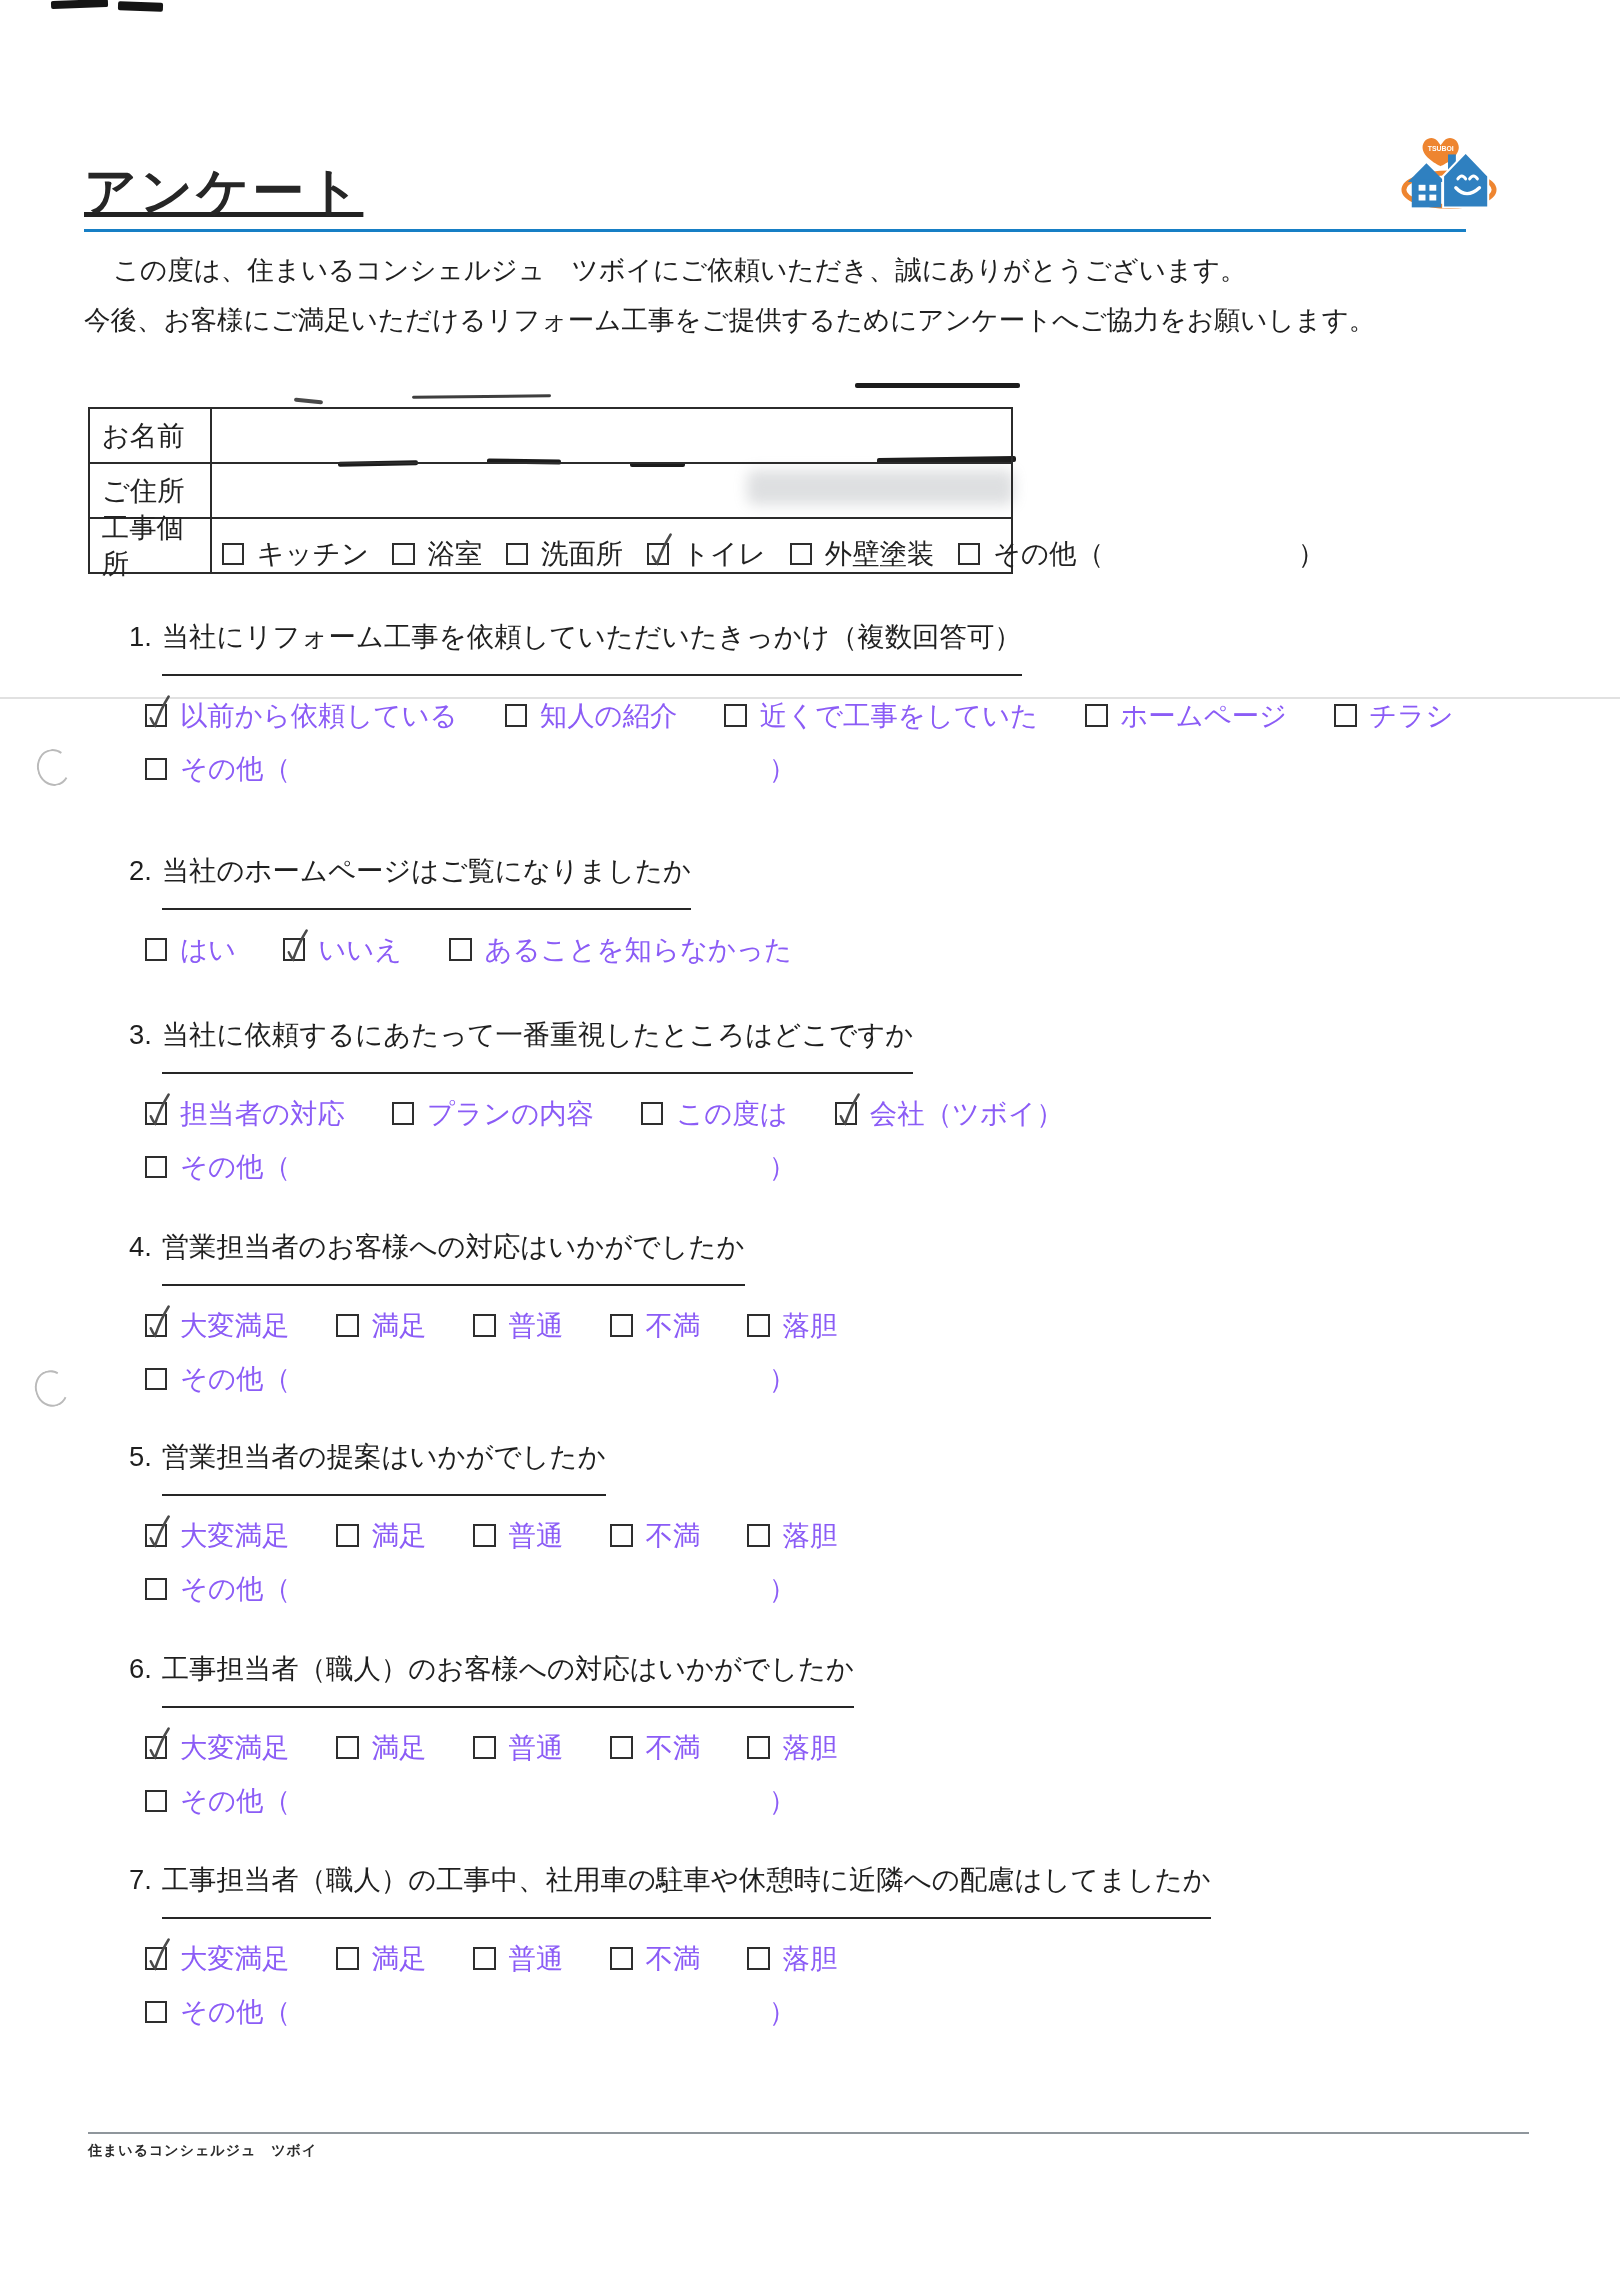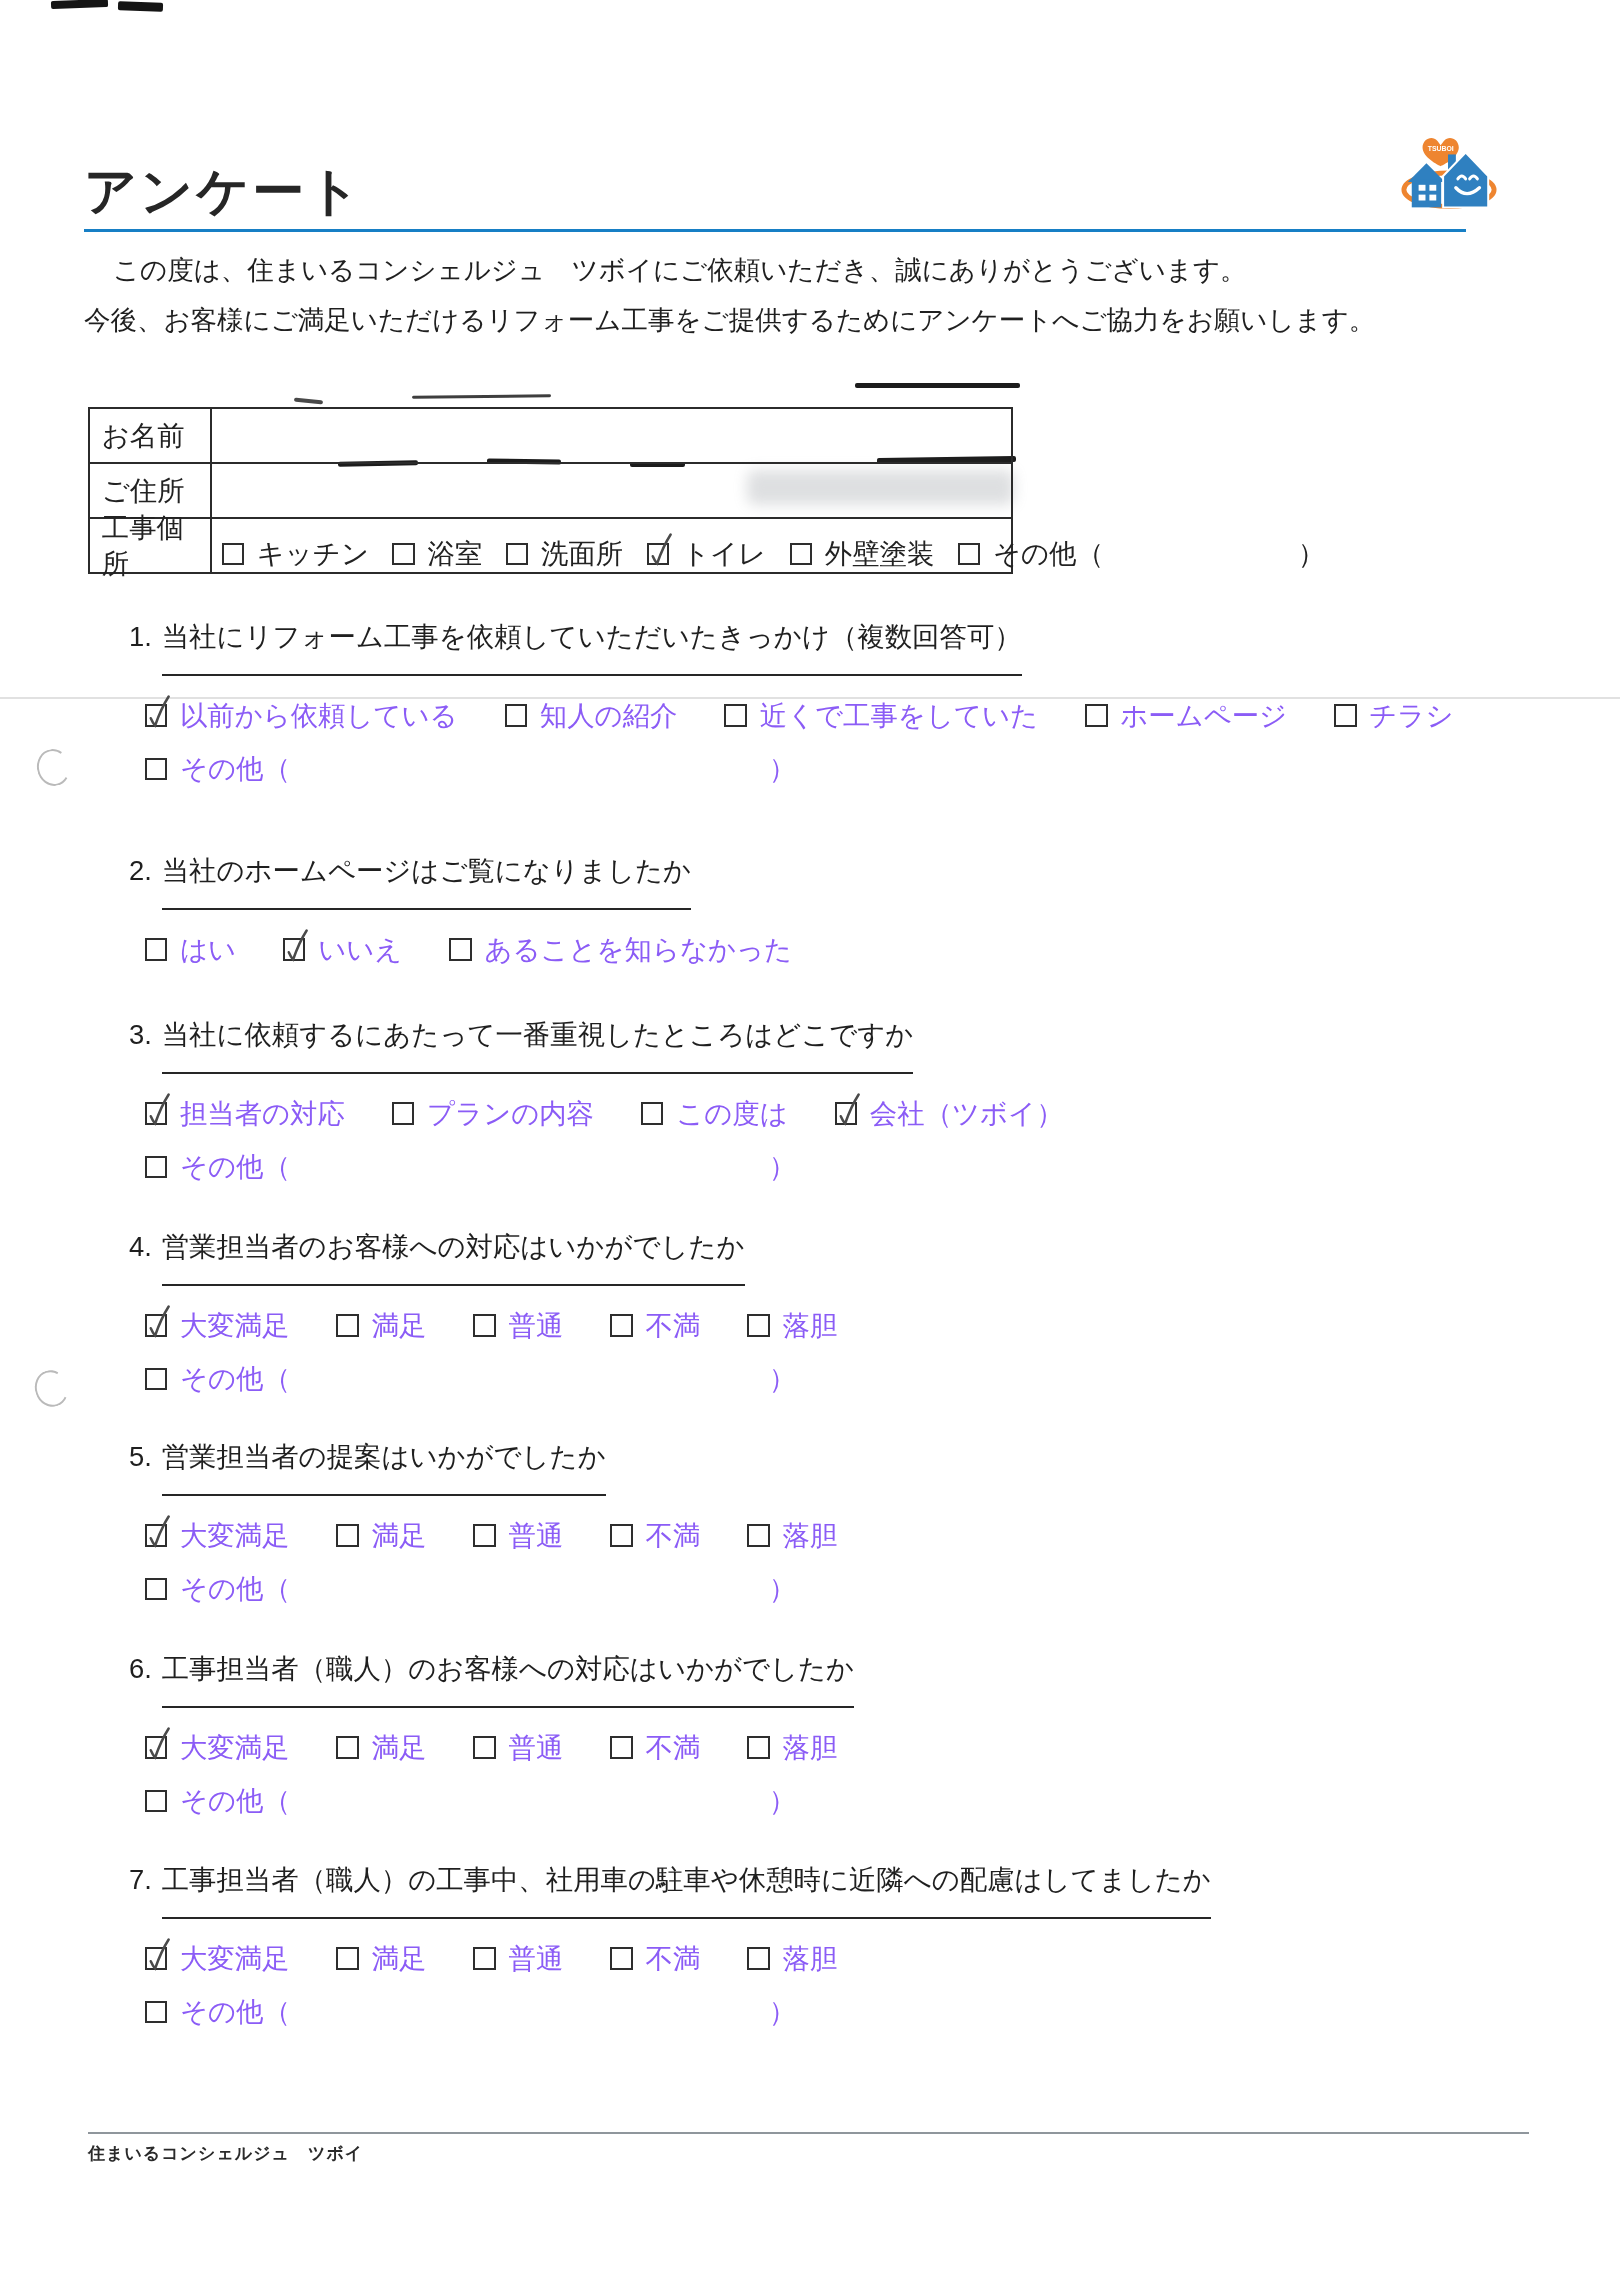--- a/index.html
+++ b/index.html
@@ -20,21 +20,21 @@
   .redact-a{left:855px;top:383px;width:165px;height:4.9px;}
   .redact-b{left:412px;top:395px;width:139px;height:2.9px;transform:rotate(-.6deg);opacity:.85;}
   .redact-c{left:294px;top:399px;width:29px;height:3.9px;transform:rotate(6deg);opacity:.8;}
   .redact-d{left:338px;top:461px;width:80px;height:4.9px;transform:rotate(-1deg);}
   .redact-e{left:487px;top:459px;width:74px;height:4.9px;transform:rotate(1deg);}
   .redact-f{left:630px;top:462px;width:55px;height:4.9px;}
   .redact-g{left:877px;top:457px;width:139px;height:5.9px;transform:rotate(-.8deg);}
   .blur-blob{position:absolute;left:747px;top:470px;width:267px;height:35px;background:#8a8f95;
              opacity:.28;filter:blur(6.9px);border-radius:7.8px;}
   
-  .title-block{position:absolute;left:84px;top:165px;width:1382px;border-bottom:3.9px solid #177fc5;padding-bottom:11.8px;}
+  .title-block{position:absolute;left:84px;top:165px;width:1382px;border-bottom:3.9px solid #177fc5;padding-bottom:11.8px;text-decoration:underline;}
   .page-title{margin:0;font-size:52px;font-weight:800;letter-spacing:2.9px;color:#262626;line-height:1;}
   .logo{position:absolute;left:1400px;top:127px;width:98px;height:98px;}
   
   .intro{position:absolute;left:84px;top:245px;width:1431px;font-size:26.5px;line-height:1.9;color:#1f1f1f;}
   .intro .l1{padding-left:29px;}
   
   .info-table{position:absolute;left:88px;top:407px;width:921px;border:2.9px solid #2b2b2b;}
   .it-row{display:flex;height:53px;border-bottom:2.9px solid #2b2b2b;}
   .it-row:last-child{border-bottom:none;}
   .it-label{flex:0 0 108px;border-right:2.9px solid #2b2b2b;display:flex;align-items:center;
@@ -49,21 +49,21 @@
   
   .question{position:absolute;left:129px;width:1392px;}
   .q-head{font-size:27.4px;font-weight:500;display:flex;gap:9.8px;align-items:baseline;color:#1f1f1f;}
   .q-text{border-bottom:2.5px solid #262626;padding-bottom:19px;}
   .opt-row{display:flex;align-items:center;gap:47px;margin-top:21.6px;padding-left:15.7px;font-size:27.4px;color:#8b5cf6;}
   .other-row{margin-top:17.6px;}
   .q-gap{display:inline-block;width:384px;}
   .t-gap{display:inline-block;width:147px;}
   
   .footer{position:absolute;left:88px;top:2132px;width:1441px;border-top:2.5px solid #8f969c;}
-  .footer-text{margin-top:7.8px;font-size:17px;font-weight:700;color:#2a2a2a;letter-spacing:1px;}
+  .footer-text{margin-top:7.8px;font-size:14px;font-weight:700;color:#2a2a2a;letter-spacing:1px;}
 </style>
 </head>
 <body>
 
 <div class="art art-t1"></div>
 <div class="art art-t2"></div>
 <div class="scan-line"></div>
 <div class="arc arc1"></div>
 <div class="arc arc2"></div>
 <div class="redact redact-a"></div>

